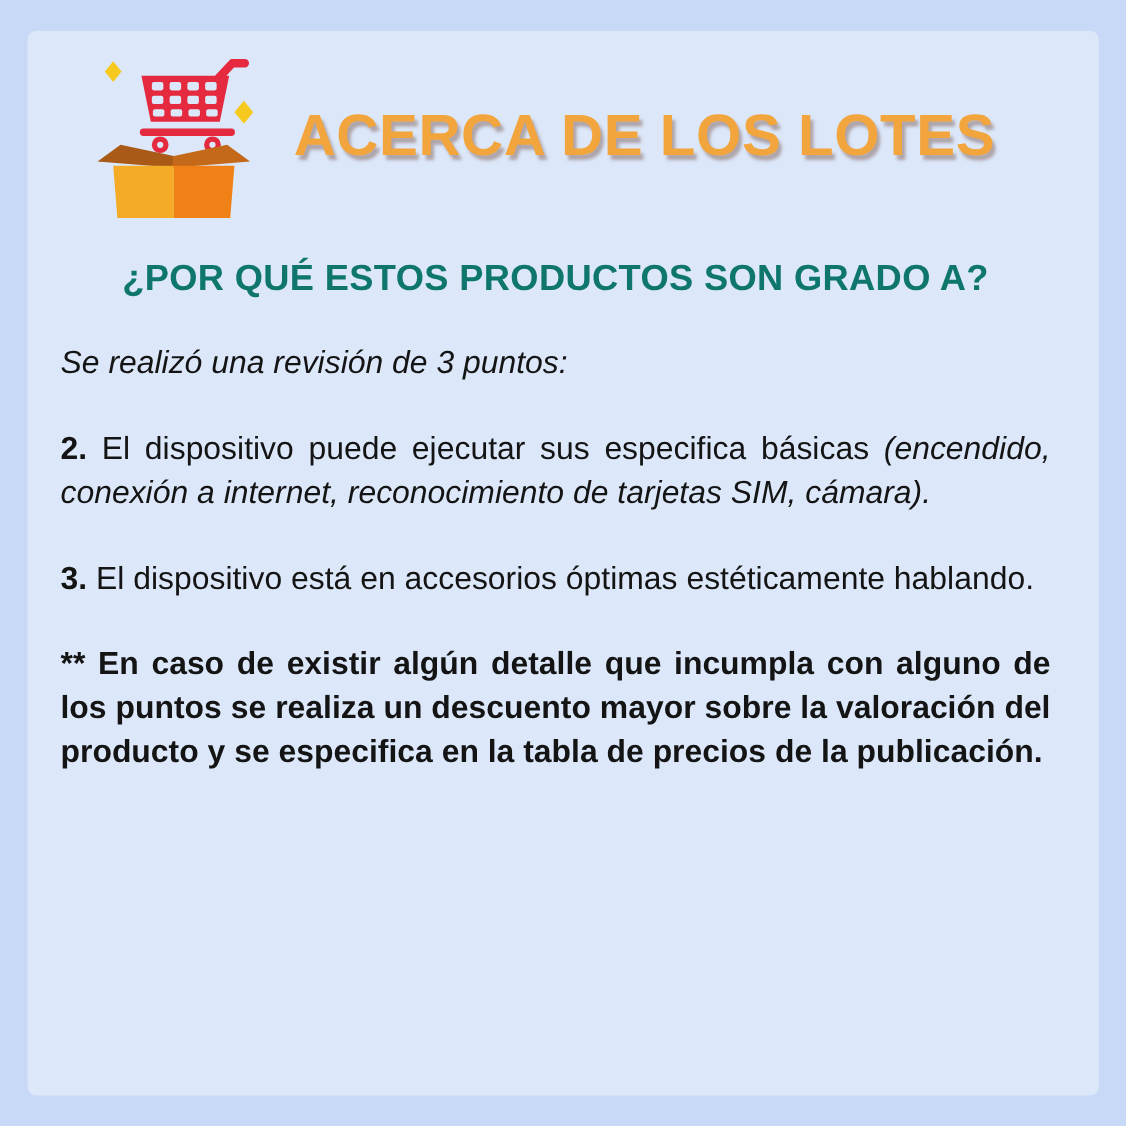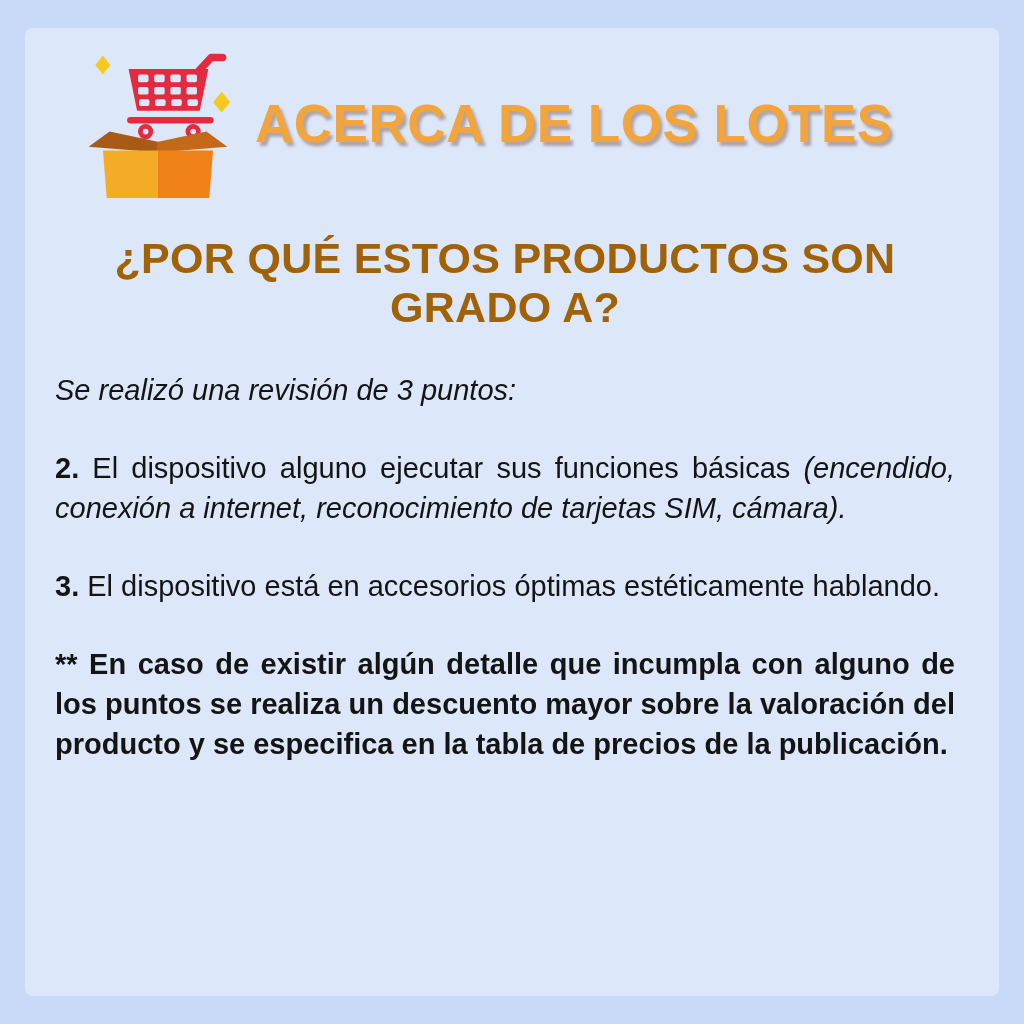--- a/index.html
+++ b/index.html
@@ -29,21 +29,21 @@
     left:25px; top:28px; right:25px; bottom:28px;
     background:var(--bg-card);
     border-radius:8px;
   }
   .content{
     padding:20px 44px 0 30px;
   }
   .header{
     display:flex;
     align-items:center;
-    gap:12px;
+    gap:24px;
     padding-left:18px;
     min-height:152px;
   }
   .icon-wrap{
     flex:0 0 auto;
     width:170px;
     height:152px;
   }
   .icon-wrap svg{display:block;width:100%;height:100%;}
   .title{
@@ -52,24 +52,24 @@
     font-weight:800;
     letter-spacing:0.5px;
     color:var(--title-orange);
     text-shadow:3px 4px 3px var(--title-shadow);
     text-transform:uppercase;
   }
   .title .t-line{display:block;}
   .heading{
     margin-top:34px;
     text-align:center;
-    font-size:43px;
+    font-size:33px;
     font-weight:700;
     letter-spacing:0.3px;
-    color:#a16207;
+    color:#0f766e;
   }
   .bodytext p{
     font-size:29px;
     line-height:40px;
     text-align:justify;
     margin-top:38px;
   }
   .bodytext .intro{font-style:italic;}
   .bodytext .num{font-weight:700;}
   .bodytext .detail{font-style:italic;}
@@ -133,21 +133,21 @@
         <span class="t-line">ACERCA DE LOS LOTES</span>
       </h1>
     </header>
 
     <h2 class="heading">¿POR QUÉ ESTOS PRODUCTOS SON GRADO A?</h2>
 
     <div class="bodytext">
       <p class="intro">Se realizó una revisión de 3 puntos:</p>
 
 
-      <p class="point"><span class="num">2.</span> <span>El dispositivo alguno ejecutar sus funciones básicas</span> <span class="detail">(encendido, conexión a internet, reconocimiento de tarjetas SIM, cámara).</span></p>
+      <p class="point"><span class="num">2.</span> <span>El dispositivo puede ejecutar sus especifica básicas</span> <span class="detail">(encendido, conexión a internet, reconocimiento de tarjetas SIM, cámara).</span></p>
 
       <p class="point"><span class="num">3.</span> <span>El dispositivo está en accesorios óptimas estéticamente hablando.</span> <span class="detail"></span></p>
 
       <p class="footnote"><span>**</span> <span>En caso de existir algún detalle que incumpla con alguno de los puntos se realiza un descuento mayor sobre la valoración del producto y se especifica en la tabla de precios de la publicación.</span></p>
     </div>
 
   </div>
 </div>
 
 </body></html>

